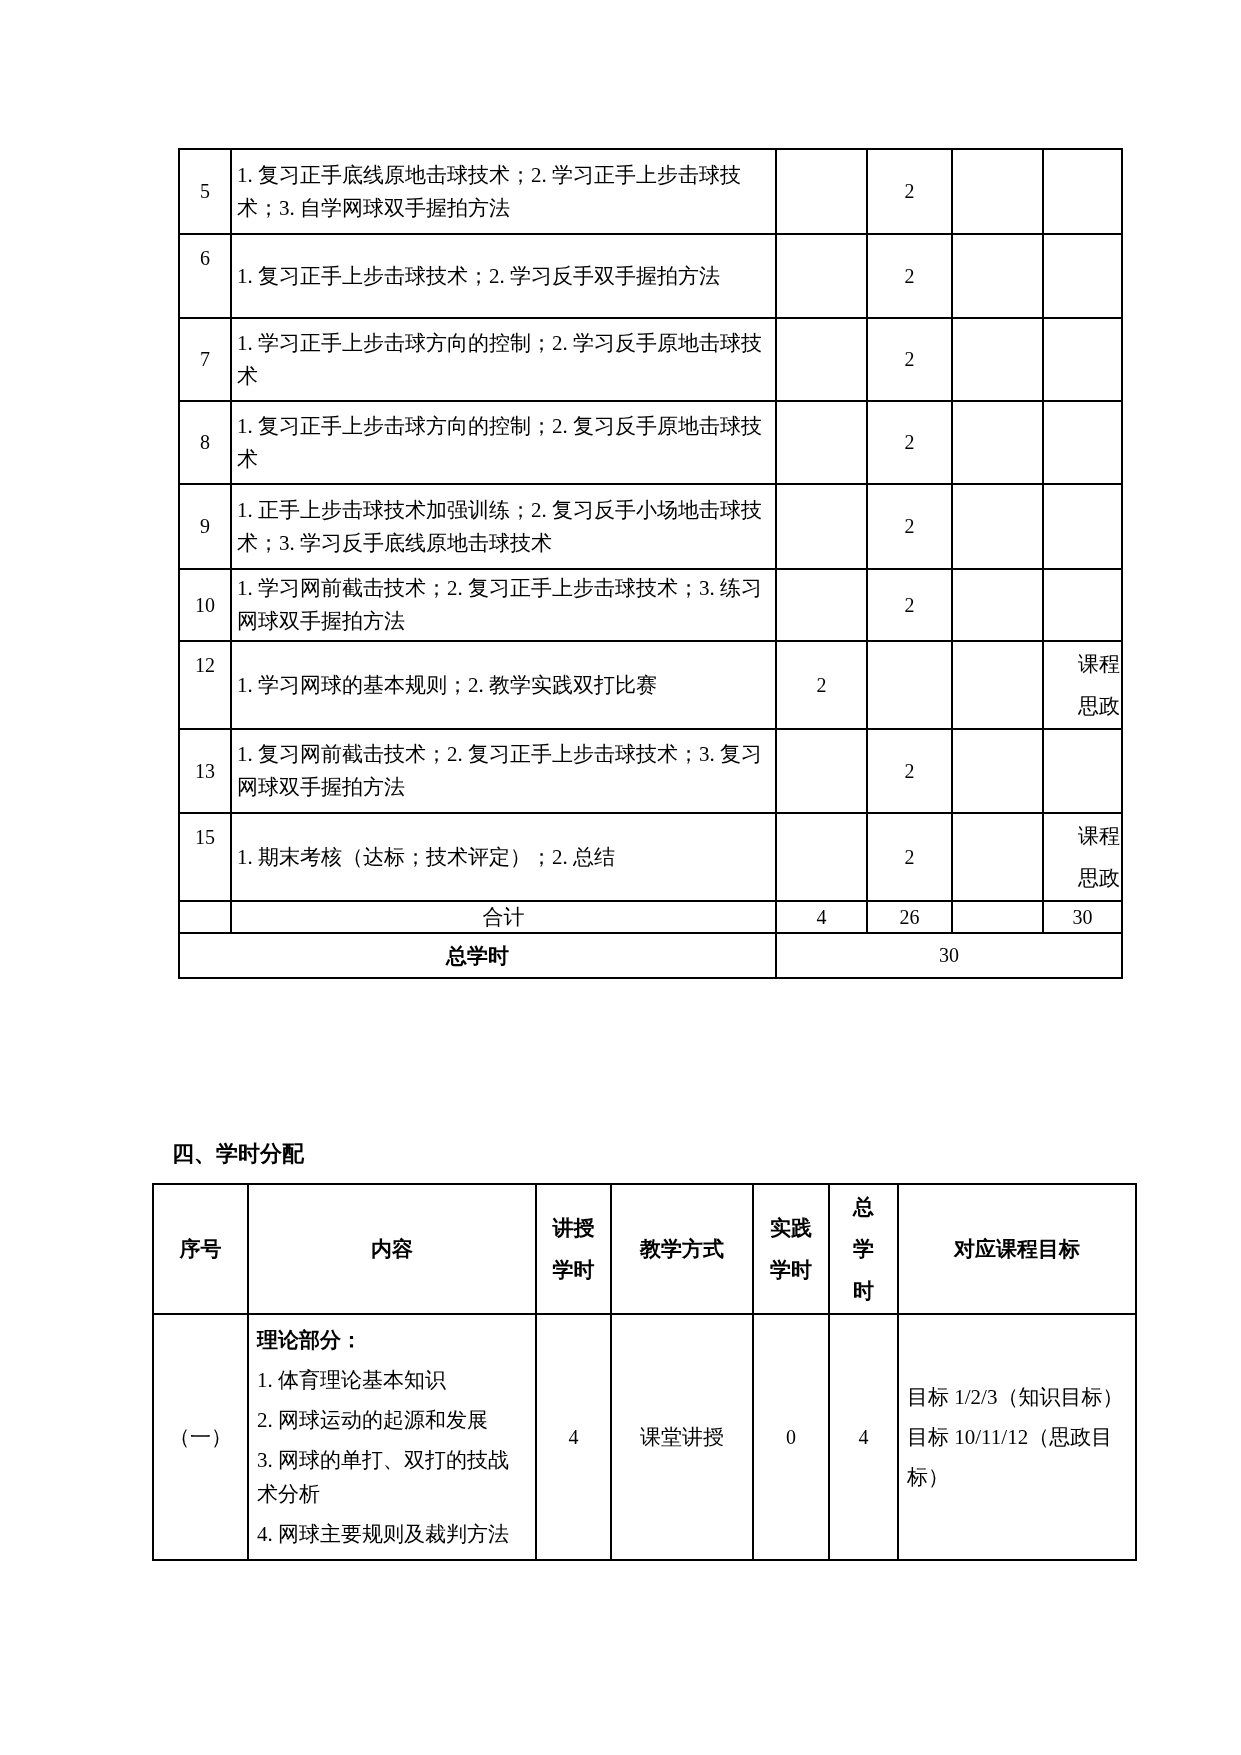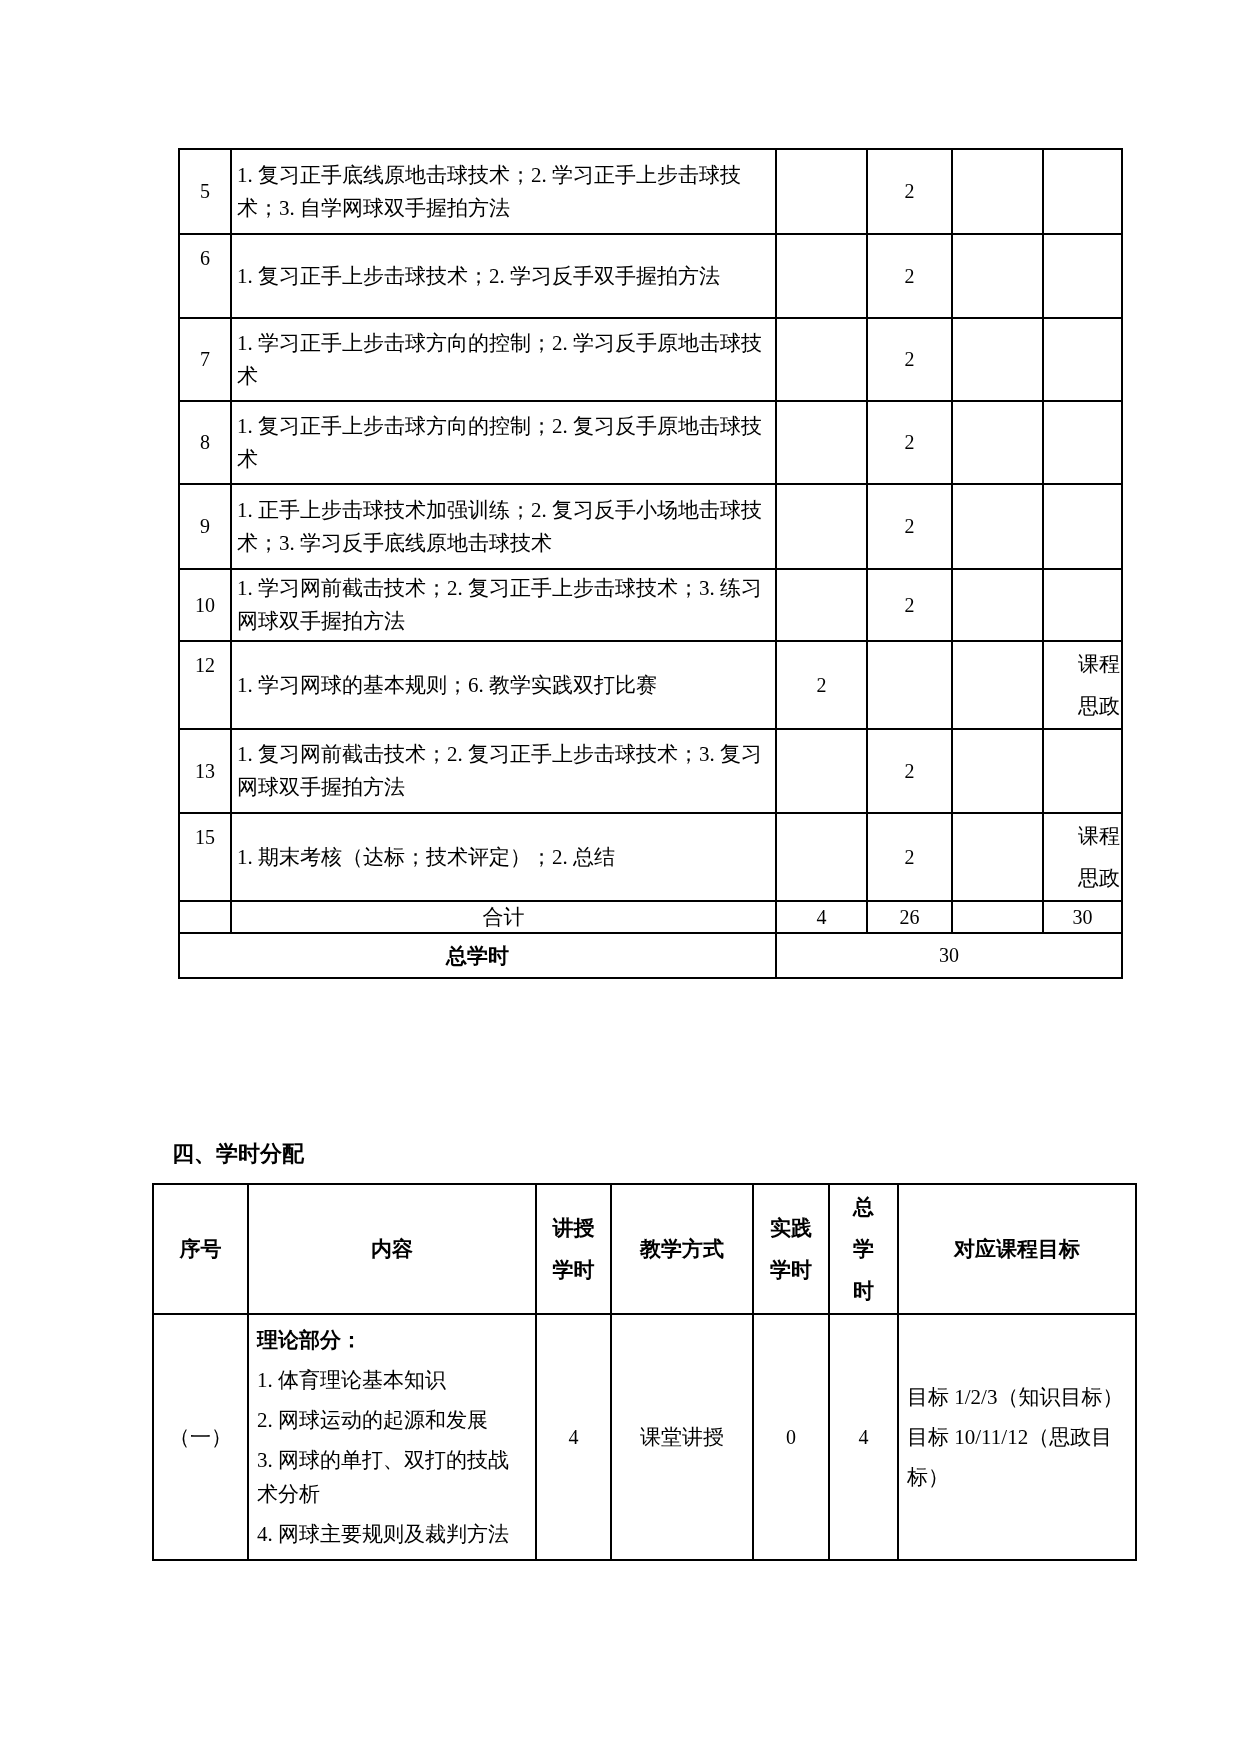--- a/index.html
+++ b/index.html
@@ -109,21 +109,21 @@
       <tr style="height:67px">
         <td class="no">10</td>
         <td class="content">1. 学习网前截击技术；2. 复习正手上步击球技术；3. 练习网球双手握拍方法</td>
         <td class="val"></td>
         <td class="val">2</td>
         <td class="val"></td>
         <td class="note"></td>
       </tr>
       <tr style="height:85px">
         <td class="no num-top">12</td>
-        <td class="content">1. 学习网球的基本规则；6. 教学实践双打比赛</td>
+        <td class="content">1. 学习网球的基本规则；2. 教学实践双打比赛</td>
         <td class="val">2</td>
         <td class="val"></td>
         <td class="val"></td>
         <td class="note">课程
 思政</td>
       </tr>
       <tr style="height:84px">
         <td class="no">13</td>
         <td class="content">1. 复习网前截击技术；2. 复习正手上步击球技术；3. 复习网球双手握拍方法</td>
         <td class="val"></td>

